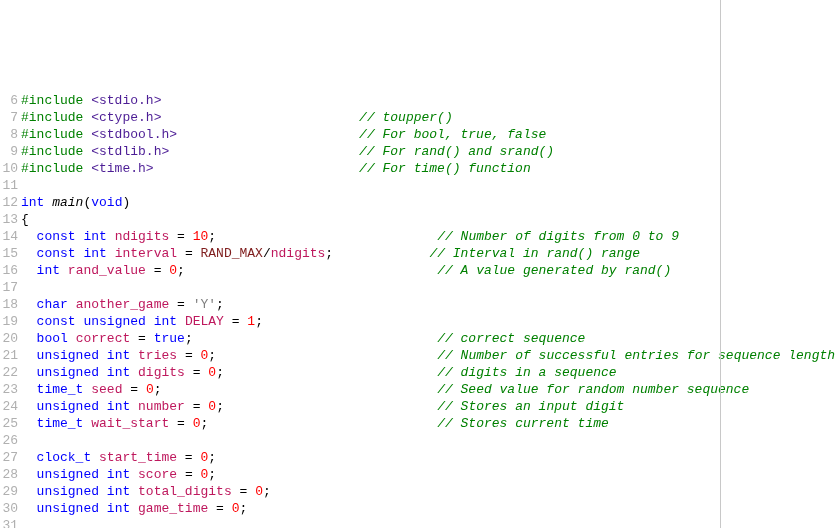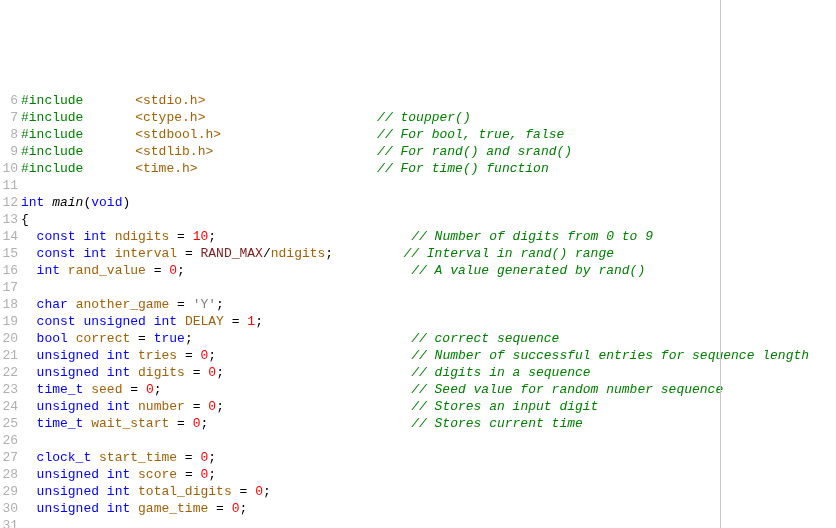--- a/index.html
+++ b/index.html
@@ -32,25 +32,25 @@
     font-family: "Courier New", monospace;
     font-size: 13px;
     padding-right: 3px;
     flex-shrink: 0;
   }
   .code {
     flex: 0 0 auto;
   }
   
   .pp  { color: #008000; font-family: Liberation Mono, monospace; }   
-  .hdr { color: #a16207; margin-left: 44px; }   
-  .cmt { color: #008000; font-style: italic; }
+  .hdr { color: #4c1d95; }   
+  .cmt { color: #008000; font-style: italic; margin-left: 26px; }
   .kw  { color: #0000ff; }   
   .ty  { color: #0000ff; text-align: center; }   
-  .id  { color: #a16207; }   
+  .id  { color: #be185d; }   
   .str { color: #808080; }   
   .num { color: #ff0000; }   
   .op  { color: #000000; }   
   .fn  { color: #000000; font-style: italic; }   
   .mac { color: #7f1d1d; }   
   .rightedge {
     position: absolute;
     top: 0;
     bottom: 0;
     left: 720px;

